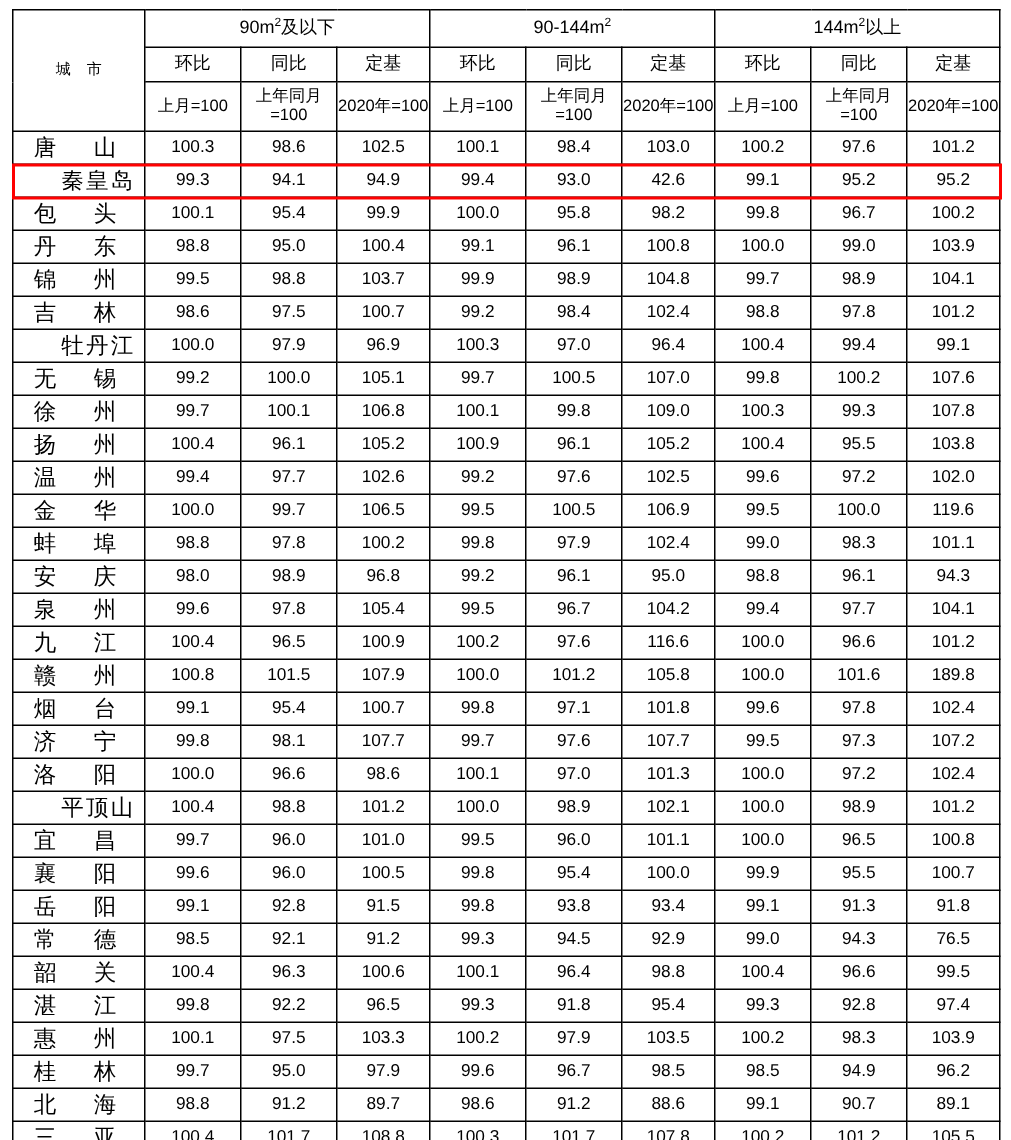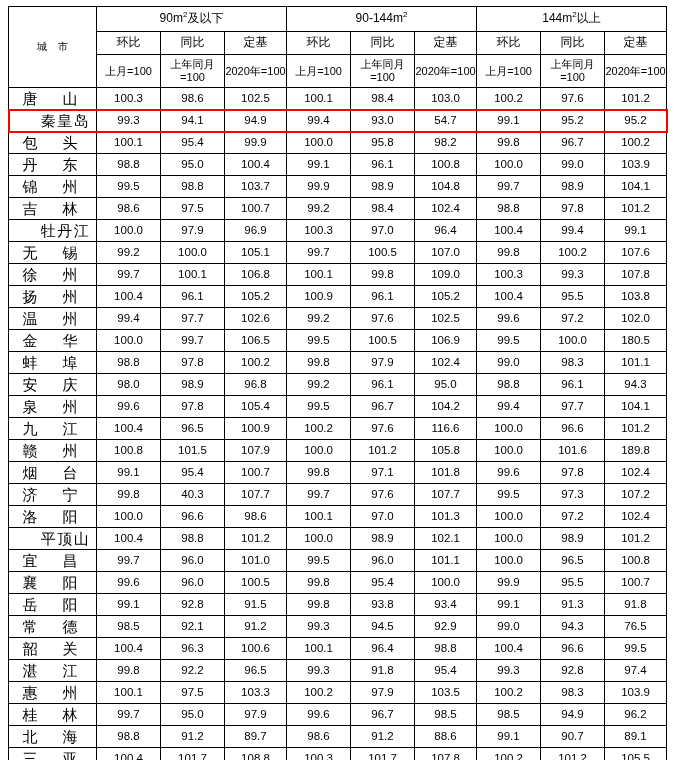--- a/index.html
+++ b/index.html
@@ -150,21 +150,21 @@
           <td class="num">97.6</td>
           <td class="num">101.2</td>
         </tr>
         <tr>
           <td class="city-cell wide">秦皇岛</td>
           <td class="num">99.3</td>
           <td class="num">94.1</td>
           <td class="num">94.9</td>
           <td class="num">99.4</td>
           <td class="num">93.0</td>
-          <td class="num">54.7</td>
+          <td class="num">42.6</td>
           <td class="num">99.1</td>
           <td class="num">95.2</td>
           <td class="num">95.2</td>
         </tr>
         <tr>
           <td class="city-cell">包　头</td>
           <td class="num">100.1</td>
           <td class="num">95.4</td>
           <td class="num">99.9</td>
           <td class="num">100.0</td>
@@ -273,21 +273,21 @@
         <tr>
           <td class="city-cell">金　华</td>
           <td class="num">100.0</td>
           <td class="num">99.7</td>
           <td class="num">106.5</td>
           <td class="num">99.5</td>
           <td class="num">100.5</td>
           <td class="num">106.9</td>
           <td class="num">99.5</td>
           <td class="num">100.0</td>
-          <td class="num">180.5</td>
+          <td class="num">119.6</td>
         </tr>
         <tr>
           <td class="city-cell">蚌　埠</td>
           <td class="num">98.8</td>
           <td class="num">97.8</td>
           <td class="num">100.2</td>
           <td class="num">99.8</td>
           <td class="num">97.9</td>
           <td class="num">102.4</td>
           <td class="num">99.0</td>
@@ -350,21 +350,21 @@
           <td class="num">99.8</td>
           <td class="num">97.1</td>
           <td class="num">101.8</td>
           <td class="num">99.6</td>
           <td class="num">97.8</td>
           <td class="num">102.4</td>
         </tr>
         <tr>
           <td class="city-cell">济　宁</td>
           <td class="num">99.8</td>
-          <td class="num">40.3</td>
+          <td class="num">98.1</td>
           <td class="num">107.7</td>
           <td class="num">99.7</td>
           <td class="num">97.6</td>
           <td class="num">107.7</td>
           <td class="num">99.5</td>
           <td class="num">97.3</td>
           <td class="num">107.2</td>
         </tr>
         <tr>
           <td class="city-cell">洛　阳</td>

